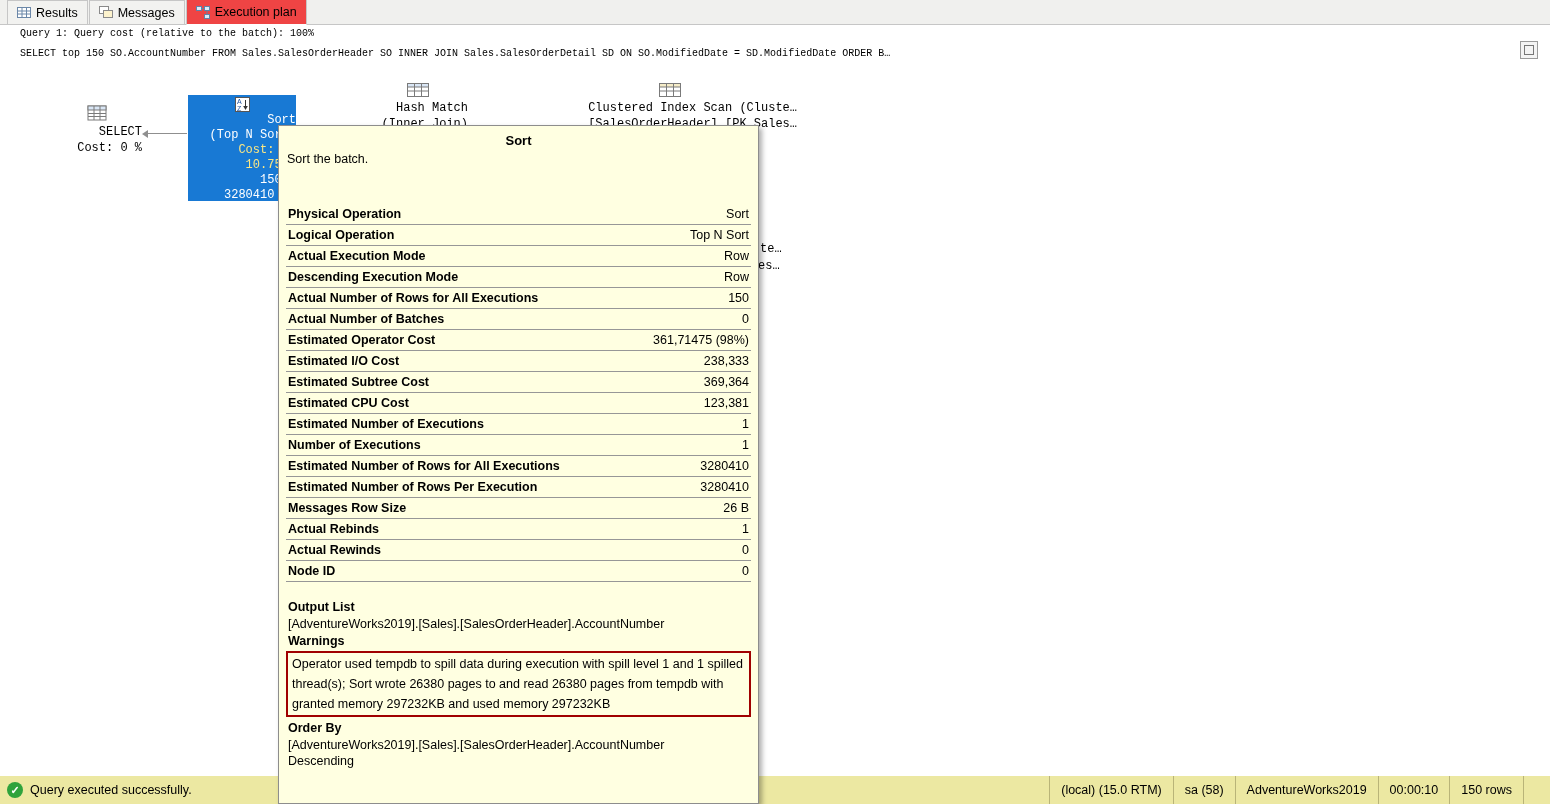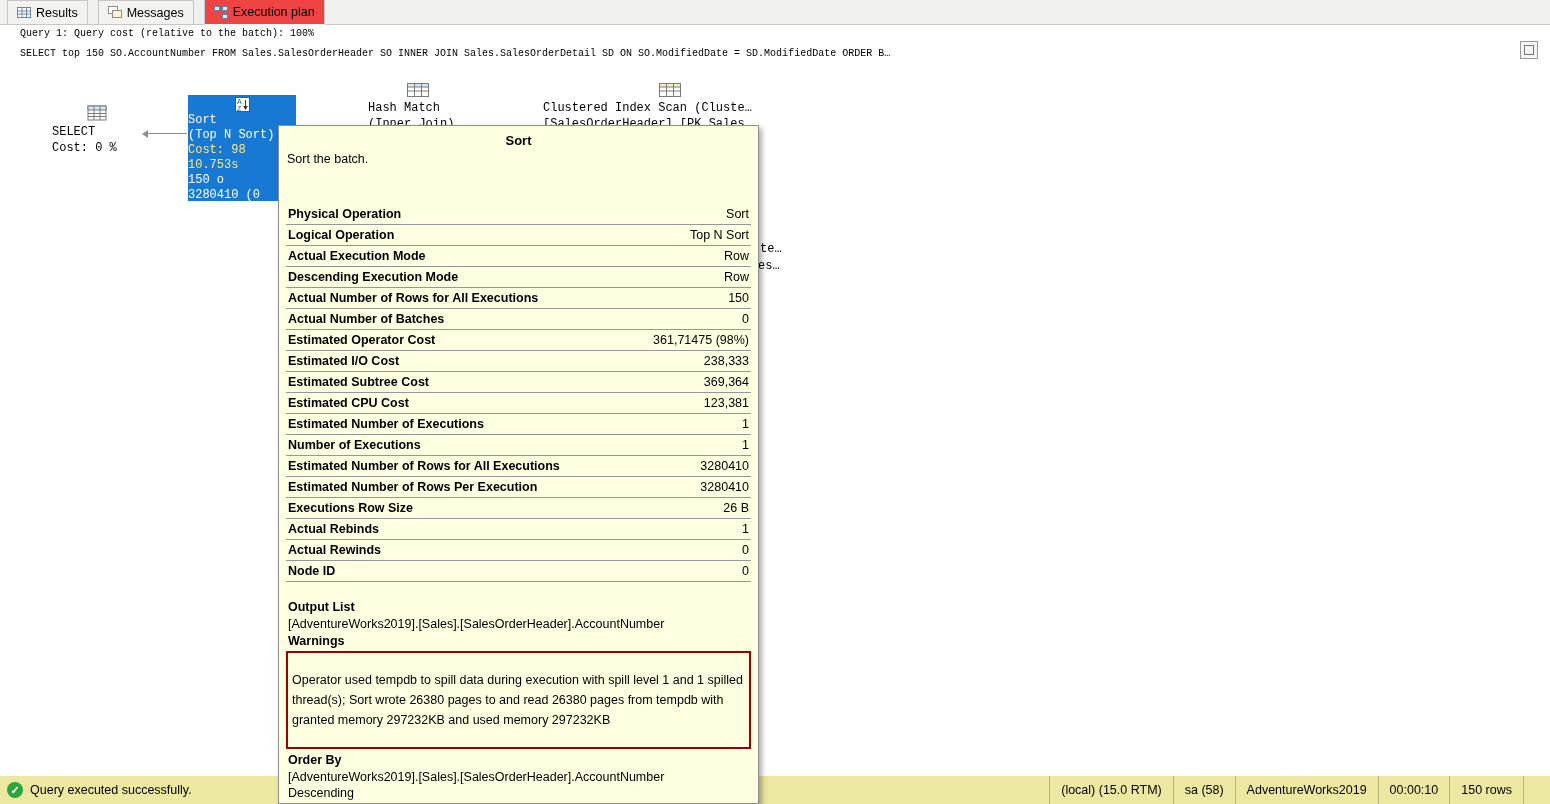--- a/index.html
+++ b/index.html
@@ -3,37 +3,37 @@
 <meta charset="utf-8">
 <style>
   html,body{margin:0;padding:0;background:#d4d0c8;}
   .app{position:relative;width:1550px;height:804px;background:#fff;overflow:hidden;
        font-family:"Liberation Sans",sans-serif;color:#000;font-size:12.5px;}
 
   
   .tabbar{position:absolute;top:0;left:0;right:0;height:25px;background:#f0f0ee;
           border-bottom:1px solid #c6c6c6;display:flex;align-items:flex-end;padding-left:7px;box-sizing:border-box;}
   .tab{display:flex;align-items:center;gap:5px;height:23px;padding:0 9px;font-size:12.5px;
-       background:#f2f2f0;border:1px solid #c6c6c6;border-bottom:none;margin-right:10px;cursor:default;white-space:nowrap;}
+       background:#f2f2f0;border:1px solid #c6c6c6;border-bottom:none;margin-right:1px;cursor:default;white-space:nowrap;}
   .tab.active{background:#ef4444;height:24px;margin-bottom:-1px;border-bottom:1px solid #fff;}
   .tab svg{display:block;}
 
   
   .query-header{position:absolute;top:26px;left:12px;right:0;height:44px;background:#fff;
                 font-family:"Liberation Mono","DejaVu Sans Mono",monospace;font-size:10px;white-space:nowrap;overflow:hidden;}
   .qline1{position:absolute;left:8px;top:2px;}
   .qline2{position:absolute;left:8px;top:22px;}
   .expand-btn{position:absolute;top:15px;right:12px;width:18px;height:18px;border:1px solid #9a9a9a;
               background:#f4f4f4;display:flex;align-items:center;justify-content:center;box-sizing:border-box;cursor:pointer;}
   .expand-btn span{width:8px;height:8px;border:1px solid #777;display:block;}
 
   
   .plan-area{position:absolute;top:70px;left:0;right:0;bottom:28px;background:#fff;
              font-family:"Liberation Mono","DejaVu Sans Mono",monospace;font-size:12px;}
-  .plan-node{position:absolute;text-align:left;line-height:16px;cursor:pointer;}
+  .plan-node{position:absolute;text-align:right;line-height:16px;cursor:pointer;}
   .plan-node svg{display:block;margin:0 auto 2px;}
   .node-select{left:52px;top:34px;width:90px;}
   .node-hash{left:368px;top:12px;width:100px;}
   .node-scan{left:543px;top:12px;width:254px;}
 
   .node-sort{left:188px;top:25px;width:108px;height:106px;background:#1879d4;color:#fff;
              overflow:hidden;line-height:15px;padding-top:2px;box-sizing:border-box;}
   .node-sort svg{margin:0 auto 1px;}
   .sort-line{display:block;}
   .sort-line.y{color:#fbe784;}
@@ -54,21 +54,21 @@
   .tt-title{text-align:center;font-weight:bold;font-size:13px;padding:7px 0 2px;}
   .tt-subtitle{padding:2px 8px 22px;}
   .tt-rows{margin:16px 7px;}
   .tt-row{display:flex;justify-content:space-between;align-items:flex-end;
           border-bottom:1px solid #979797;padding:2px 2px;line-height:16px;}
   .tt-row .lab{font-weight:bold;}
   .tt-section{margin:0 7px;}
   .tt-bold{font-weight:bold;padding:2px;}
   .tt-output-label{}
   .tt-val{padding:1px 2px;}
-  .tt-warning{border:2px solid #a00000;margin:1px 0 2px;padding:17px 4px;line-height:20px;}
+  .tt-warning{border:2px solid #a00000;margin:1px 0 2px;padding:1px 4px;line-height:20px;}
 
   
   .status-bar{position:absolute;left:0;right:0;bottom:0;height:28px;background:#ece8a2;z-index:5;
               display:flex;align-items:center;font-size:12.5px;}
   .status-left{display:flex;align-items:center;gap:7px;padding-left:7px;}
   .check-icon{width:16px;height:16px;border-radius:50%;background:#2fa33c;color:#fff;font-size:11px;
               display:flex;align-items:center;justify-content:center;font-weight:bold;flex:0 0 auto;}
   .status-right{margin-left:auto;display:flex;height:100%;align-items:stretch;}
   .status-seg{padding:0 11px;border-left:1px solid #b9b478;display:flex;align-items:center;white-space:nowrap;}
   .status-spacer{width:26px;border-left:1px solid #b9b478;}
@@ -235,21 +235,21 @@
   </div>
         <div class="tt-row">
     <span class="lab">Estimated Number of Rows for All Executions</span>
     <span class="val">3280410</span>
   </div>
         <div class="tt-row">
     <span class="lab">Estimated Number of Rows Per Execution</span>
     <span class="val">3280410</span>
   </div>
         <div class="tt-row">
-    <span class="lab">Executions Row Size</span>
+    <span class="lab">Messages Row Size</span>
     <span class="val">26 B</span>
   </div>
         <div class="tt-row">
     <span class="lab">Actual Rebinds</span>
     <span class="val">1</span>
   </div>
         <div class="tt-row">
     <span class="lab">Actual Rewinds</span>
     <span class="val">0</span>
   </div>

